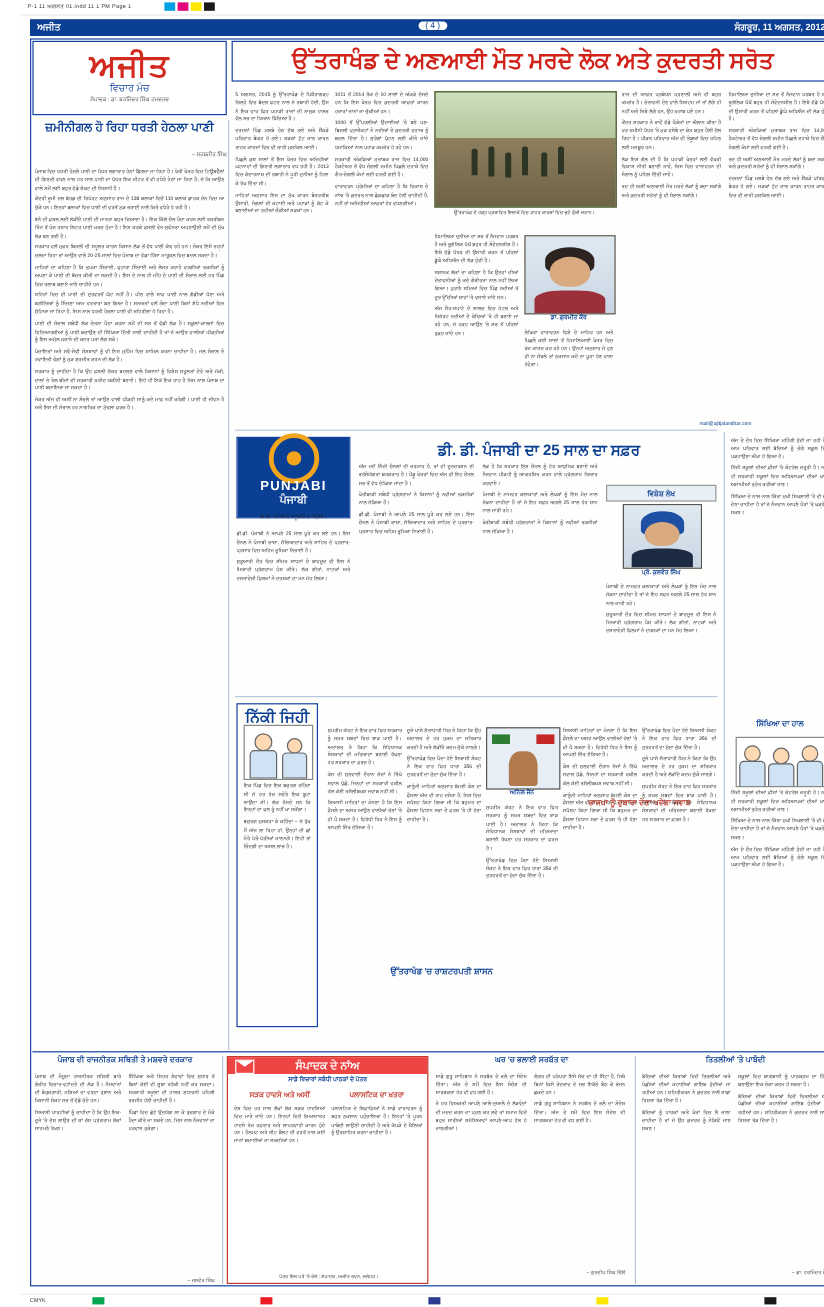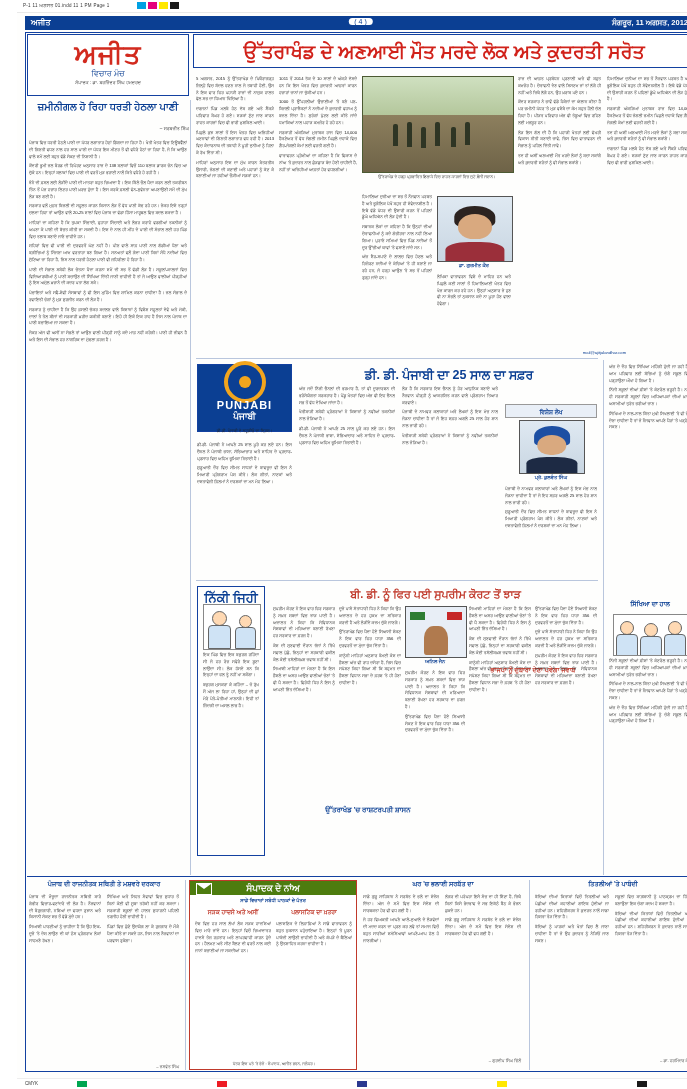--- a/index.html
+++ b/index.html
@@ -67,21 +67,21 @@
   .ddlogo .t1{position:absolute;left:0;right:0;top:52%;text-align:center;color:#fff;font-size:11px;font-weight:bold;letter-spacing:1px;}
   .ddlogo .t2{position:absolute;left:0;right:0;top:70%;text-align:center;color:#fff;font-size:9px;font-weight:bold;}
   .ddhead{position:absolute;text-align:center;color:#0b3f93;font-size:12.5px;font-weight:bold;}
 
   .flagbox{position:absolute;border:1px solid #555;overflow:hidden;background:#e8eef6;}
   .flagbox .g{position:absolute;left:6%;top:10%;width:26%;height:16%;background:#2e7d32;}
   .flagbox .r{position:absolute;right:6%;top:10%;width:26%;height:16%;background:#c62828;}
   .flagbox .p{position:absolute;left:50%;bottom:4%;transform:translateX(-50%);width:40%;height:58%;background:#b07a4e;border-radius:40% 40% 10% 10%;}
 
   .letterbox{position:absolute;border:1px solid #c0392b;box-sizing:border-box;background:#fff;}
-  .letterhead{position:absolute;left:0;right:0;top:0;height:14px;background:#4d7c0f;color:#fff;font-size:9px;font-weight:bold;text-align:center;line-height:14px;}
+  .letterhead{position:absolute;left:0;right:0;top:0;height:14px;background:#ef4444;color:#fff;font-size:9px;font-weight:bold;text-align:center;line-height:14px;}
   .env{position:absolute;width:14px;height:10px;border:1px solid #fff;}
   .env:after{content:"";position:absolute;left:0;top:0;width:0;height:0;border-left:7px solid transparent;border-right:7px solid transparent;border-top:5px solid #fff;}
 
   .cartoon{position:absolute;border:1px solid #888;background:#fff;overflow:hidden;}
   .cartoon .f{position:absolute;background:#ffd9b3;border:1px solid #666;border-radius:50%;}
   .cartoon .bod{position:absolute;background:#cfe3f5;border:1px solid #666;border-radius:4px 4px 0 0;}
 
   .smallhead{position:absolute;font-size:13px;font-weight:bold;color:#0b3f93;text-align:center;}
   .redhead{position:absolute;font-size:8px;font-weight:bold;color:#c0392b;text-align:center;}
   .sign{position:absolute;font-size:4.2px;text-align:right;color:#333;}
@@ -242,21 +242,20 @@
     <div class="f" style="left:8px;top:6px;width:13px;height:13px;"></div>
     <div class="bod" style="left:4px;top:20px;width:21px;height:22px;"></div>
     <div class="f" style="right:8px;top:10px;width:11px;height:11px;"></div>
     <div class="bod" style="right:4px;top:22px;width:19px;height:20px;"></div>
   </div>
   <div class="tcol" style="left:186px;top:652px;width:56px;height:198px;">
     <p>ਇਕ ਪਿੰਡ ਵਿਚ ਇਕ ਬਜ਼ੁਰਗ ਰਹਿੰਦਾ ਸੀ ਜੋ ਹਰ ਰੋਜ਼ ਸਵੇਰੇ ਇਕ ਬੂਟਾ ਲਾਉਂਦਾ ਸੀ। ਲੋਕ ਹੱਸਦੇ ਸਨ ਕਿ ਇਨ੍ਹਾਂ ਦਾ ਫਲ ਤੂੰ ਨਹੀਂ ਖਾ ਸਕੇਂਗਾ।</p>
     <p>ਬਜ਼ੁਰਗ ਮੁਸਕਰਾ ਕੇ ਕਹਿੰਦਾ – ਜੋ ਰੁੱਖ ਮੈਂ ਅੱਜ ਲਾ ਰਿਹਾ ਹਾਂ, ਉਨ੍ਹਾਂ ਦੀ ਛਾਂ ਮੇਰੇ ਪੋਤੇ-ਪੋਤੀਆਂ ਮਾਣਨਗੇ। ਇਹੀ ਤਾਂ ਜ਼ਿੰਦਗੀ ਦਾ ਅਸਲ ਲਾਭ ਹੈ।</p>
   </div>
 
-  <div class="redhead" style="left:256px;top:588px;width:325px;font-size:11px;">ਬੀ. ਡੀ. ਨੂੰ ਫਿਰ ਪਈ ਸੁਪਰੀਮ ਕੋਰਟ ਤੋਂ ਝਾੜ</div>
   <div class="tcol" style="left:256px;top:606px;width:62px;height:250px;">
     <p>ਸੁਪਰੀਮ ਕੋਰਟ ਨੇ ਇਕ ਵਾਰ ਫਿਰ ਸਰਕਾਰ ਨੂੰ ਸਖ਼ਤ ਸ਼ਬਦਾਂ ਵਿਚ ਝਾੜ ਪਾਈ ਹੈ। ਅਦਾਲਤ ਨੇ ਕਿਹਾ ਕਿ ਸੰਵਿਧਾਨਕ ਸੰਸਥਾਵਾਂ ਦੀ ਮਰਿਆਦਾ ਬਣਾਈ ਰੱਖਣਾ ਹਰ ਸਰਕਾਰ ਦਾ ਫ਼ਰਜ਼ ਹੈ।</p>
     <p>ਕੇਸ ਦੀ ਸੁਣਵਾਈ ਦੌਰਾਨ ਜੱਜਾਂ ਨੇ ਤਿੱਖੇ ਸਵਾਲ ਪੁੱਛੇ, ਜਿਨ੍ਹਾਂ ਦਾ ਸਰਕਾਰੀ ਵਕੀਲ ਕੋਲ ਕੋਈ ਤਸੱਲੀਬਖ਼ਸ਼ ਜਵਾਬ ਨਹੀਂ ਸੀ।</p>
     <p>ਸਿਆਸੀ ਮਾਹਿਰਾਂ ਦਾ ਮੰਨਣਾ ਹੈ ਕਿ ਇਸ ਫ਼ੈਸਲੇ ਦਾ ਅਸਰ ਆਉਣ ਵਾਲੀਆਂ ਚੋਣਾਂ 'ਤੇ ਵੀ ਪੈ ਸਕਦਾ ਹੈ। ਵਿਰੋਧੀ ਧਿਰ ਨੇ ਇਸ ਨੂੰ ਆਪਣੀ ਜਿੱਤ ਦੱਸਿਆ ਹੈ।</p>
   </div>
   <div class="tcol" style="left:322px;top:606px;width:62px;height:250px;">
     <p>ਦੂਜੇ ਪਾਸੇ ਸੱਤਾਧਾਰੀ ਧਿਰ ਨੇ ਕਿਹਾ ਕਿ ਉਹ ਅਦਾਲਤ ਦੇ ਹਰ ਹੁਕਮ ਦਾ ਸਤਿਕਾਰ ਕਰਦੀ ਹੈ ਅਤੇ ਲੋੜੀਂਦੇ ਕਦਮ ਚੁੱਕੇ ਜਾਣਗੇ।</p>
     <p>ਉੱਤਰਾਖੰਡ ਵਿਚ ਪੈਦਾ ਹੋਏ ਸਿਆਸੀ ਸੰਕਟ ਨੇ ਇਕ ਵਾਰ ਫਿਰ ਧਾਰਾ 356 ਦੀ ਦੁਰਵਰਤੋਂ ਦਾ ਮੁੱਦਾ ਚੁੱਕ ਦਿੱਤਾ ਹੈ।</p>
     <p>ਕਾਨੂੰਨੀ ਮਾਹਿਰਾਂ ਅਨੁਸਾਰ ਬੋਮਈ ਕੇਸ ਦਾ ਫ਼ੈਸਲਾ ਅੱਜ ਵੀ ਰਾਹ ਦਸੇਰਾ ਹੈ, ਜਿਸ ਵਿਚ ਸਪੱਸ਼ਟ ਕਿਹਾ ਗਿਆ ਸੀ ਕਿ ਬਹੁਮਤ ਦਾ ਫ਼ੈਸਲਾ ਵਿਧਾਨ ਸਭਾ ਦੇ ਫ਼ਰਸ਼ 'ਤੇ ਹੀ ਹੋਣਾ ਚਾਹੀਦਾ ਹੈ।</p>
   </div>

